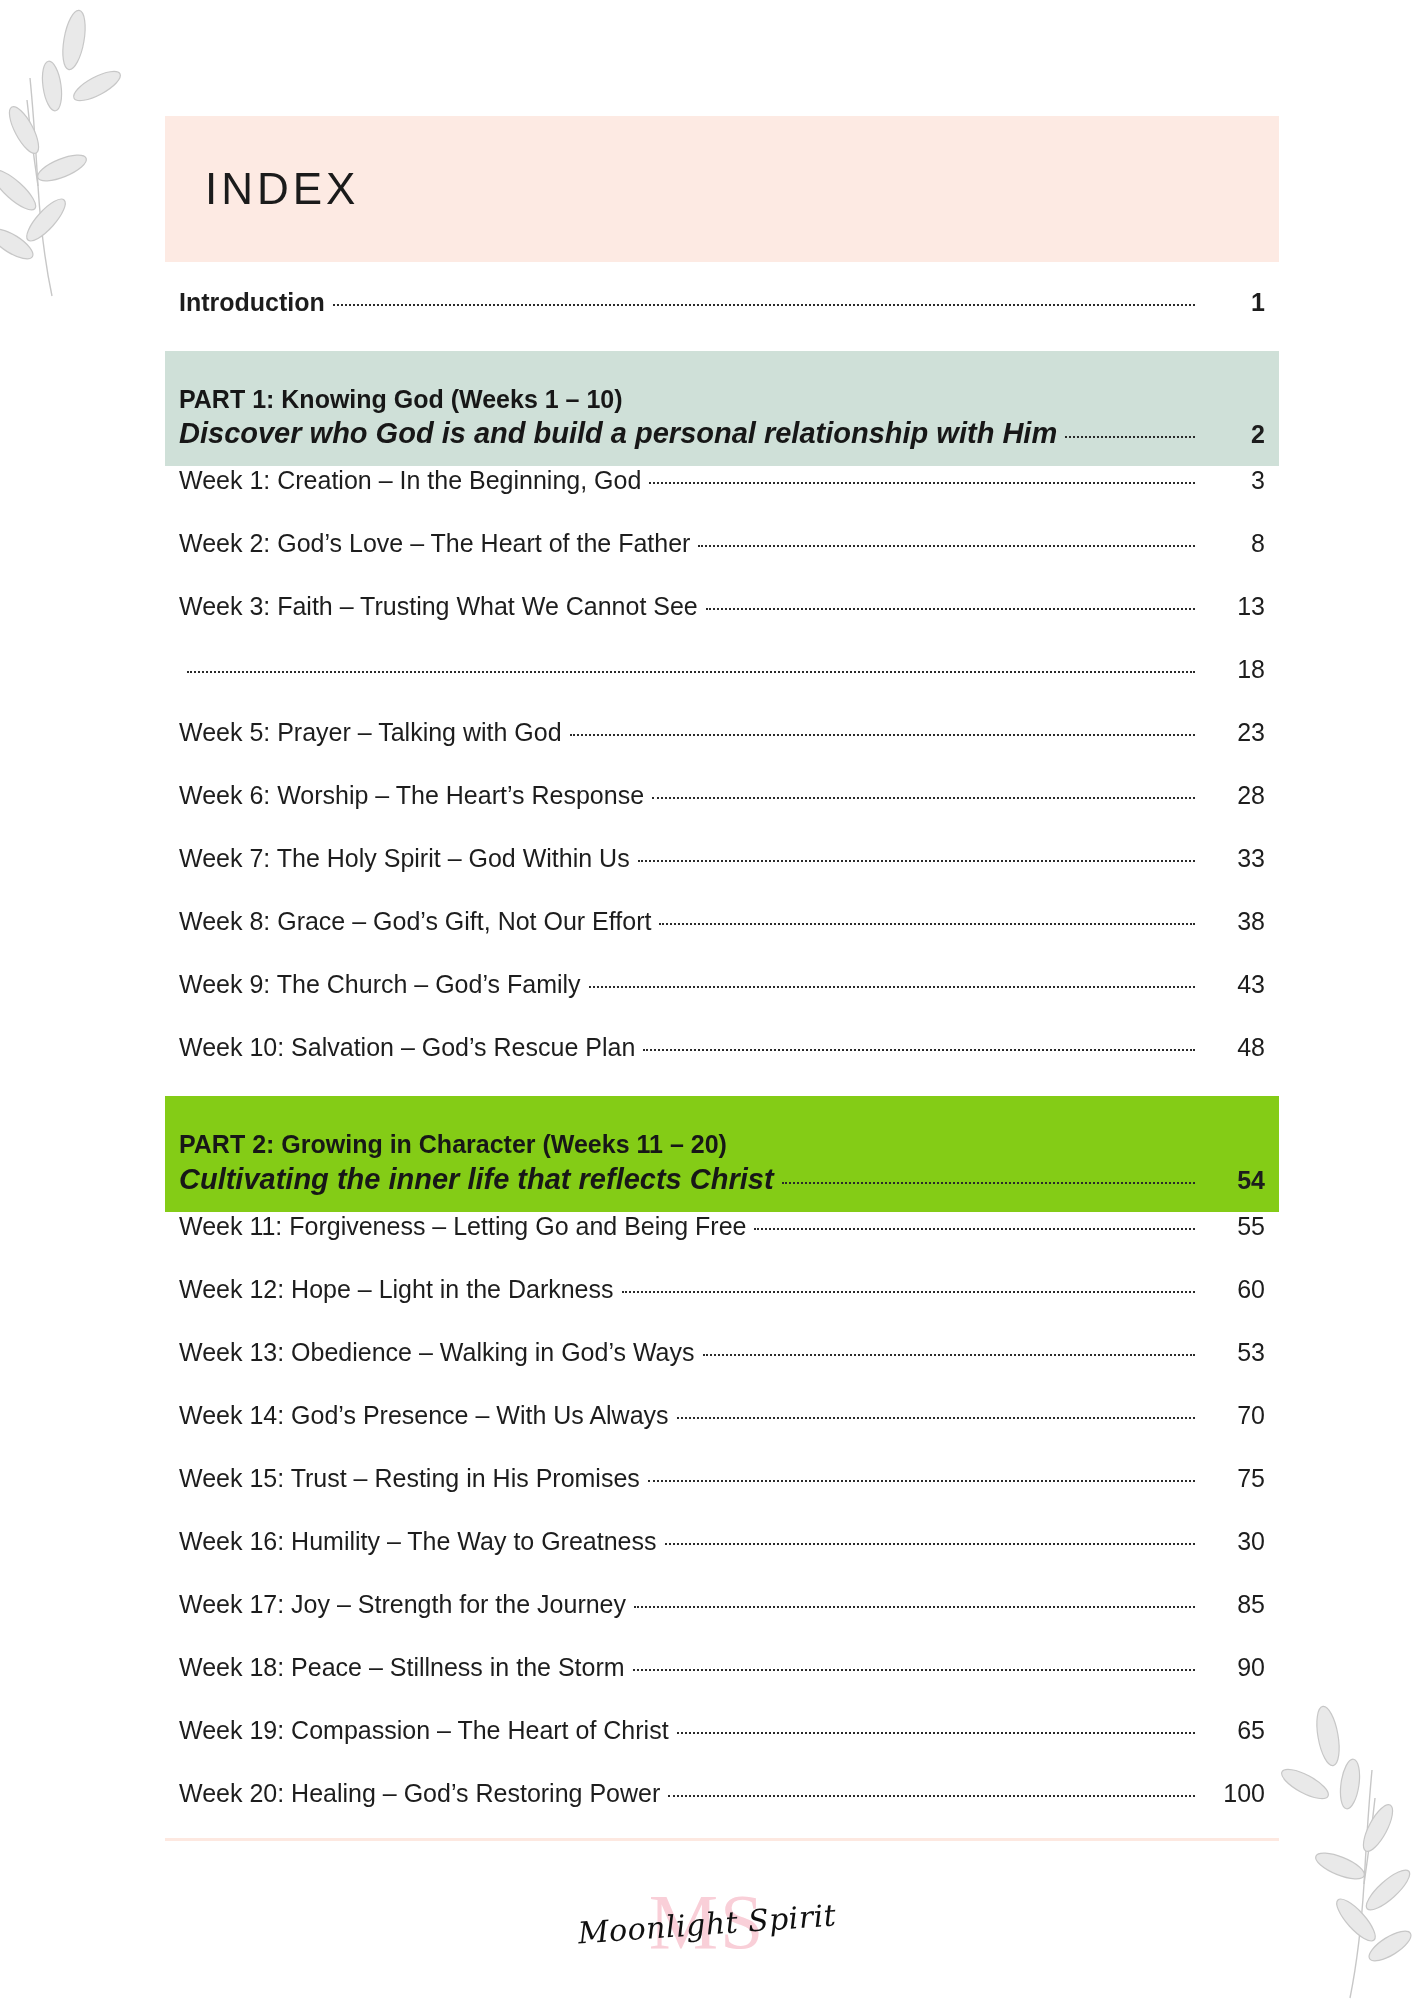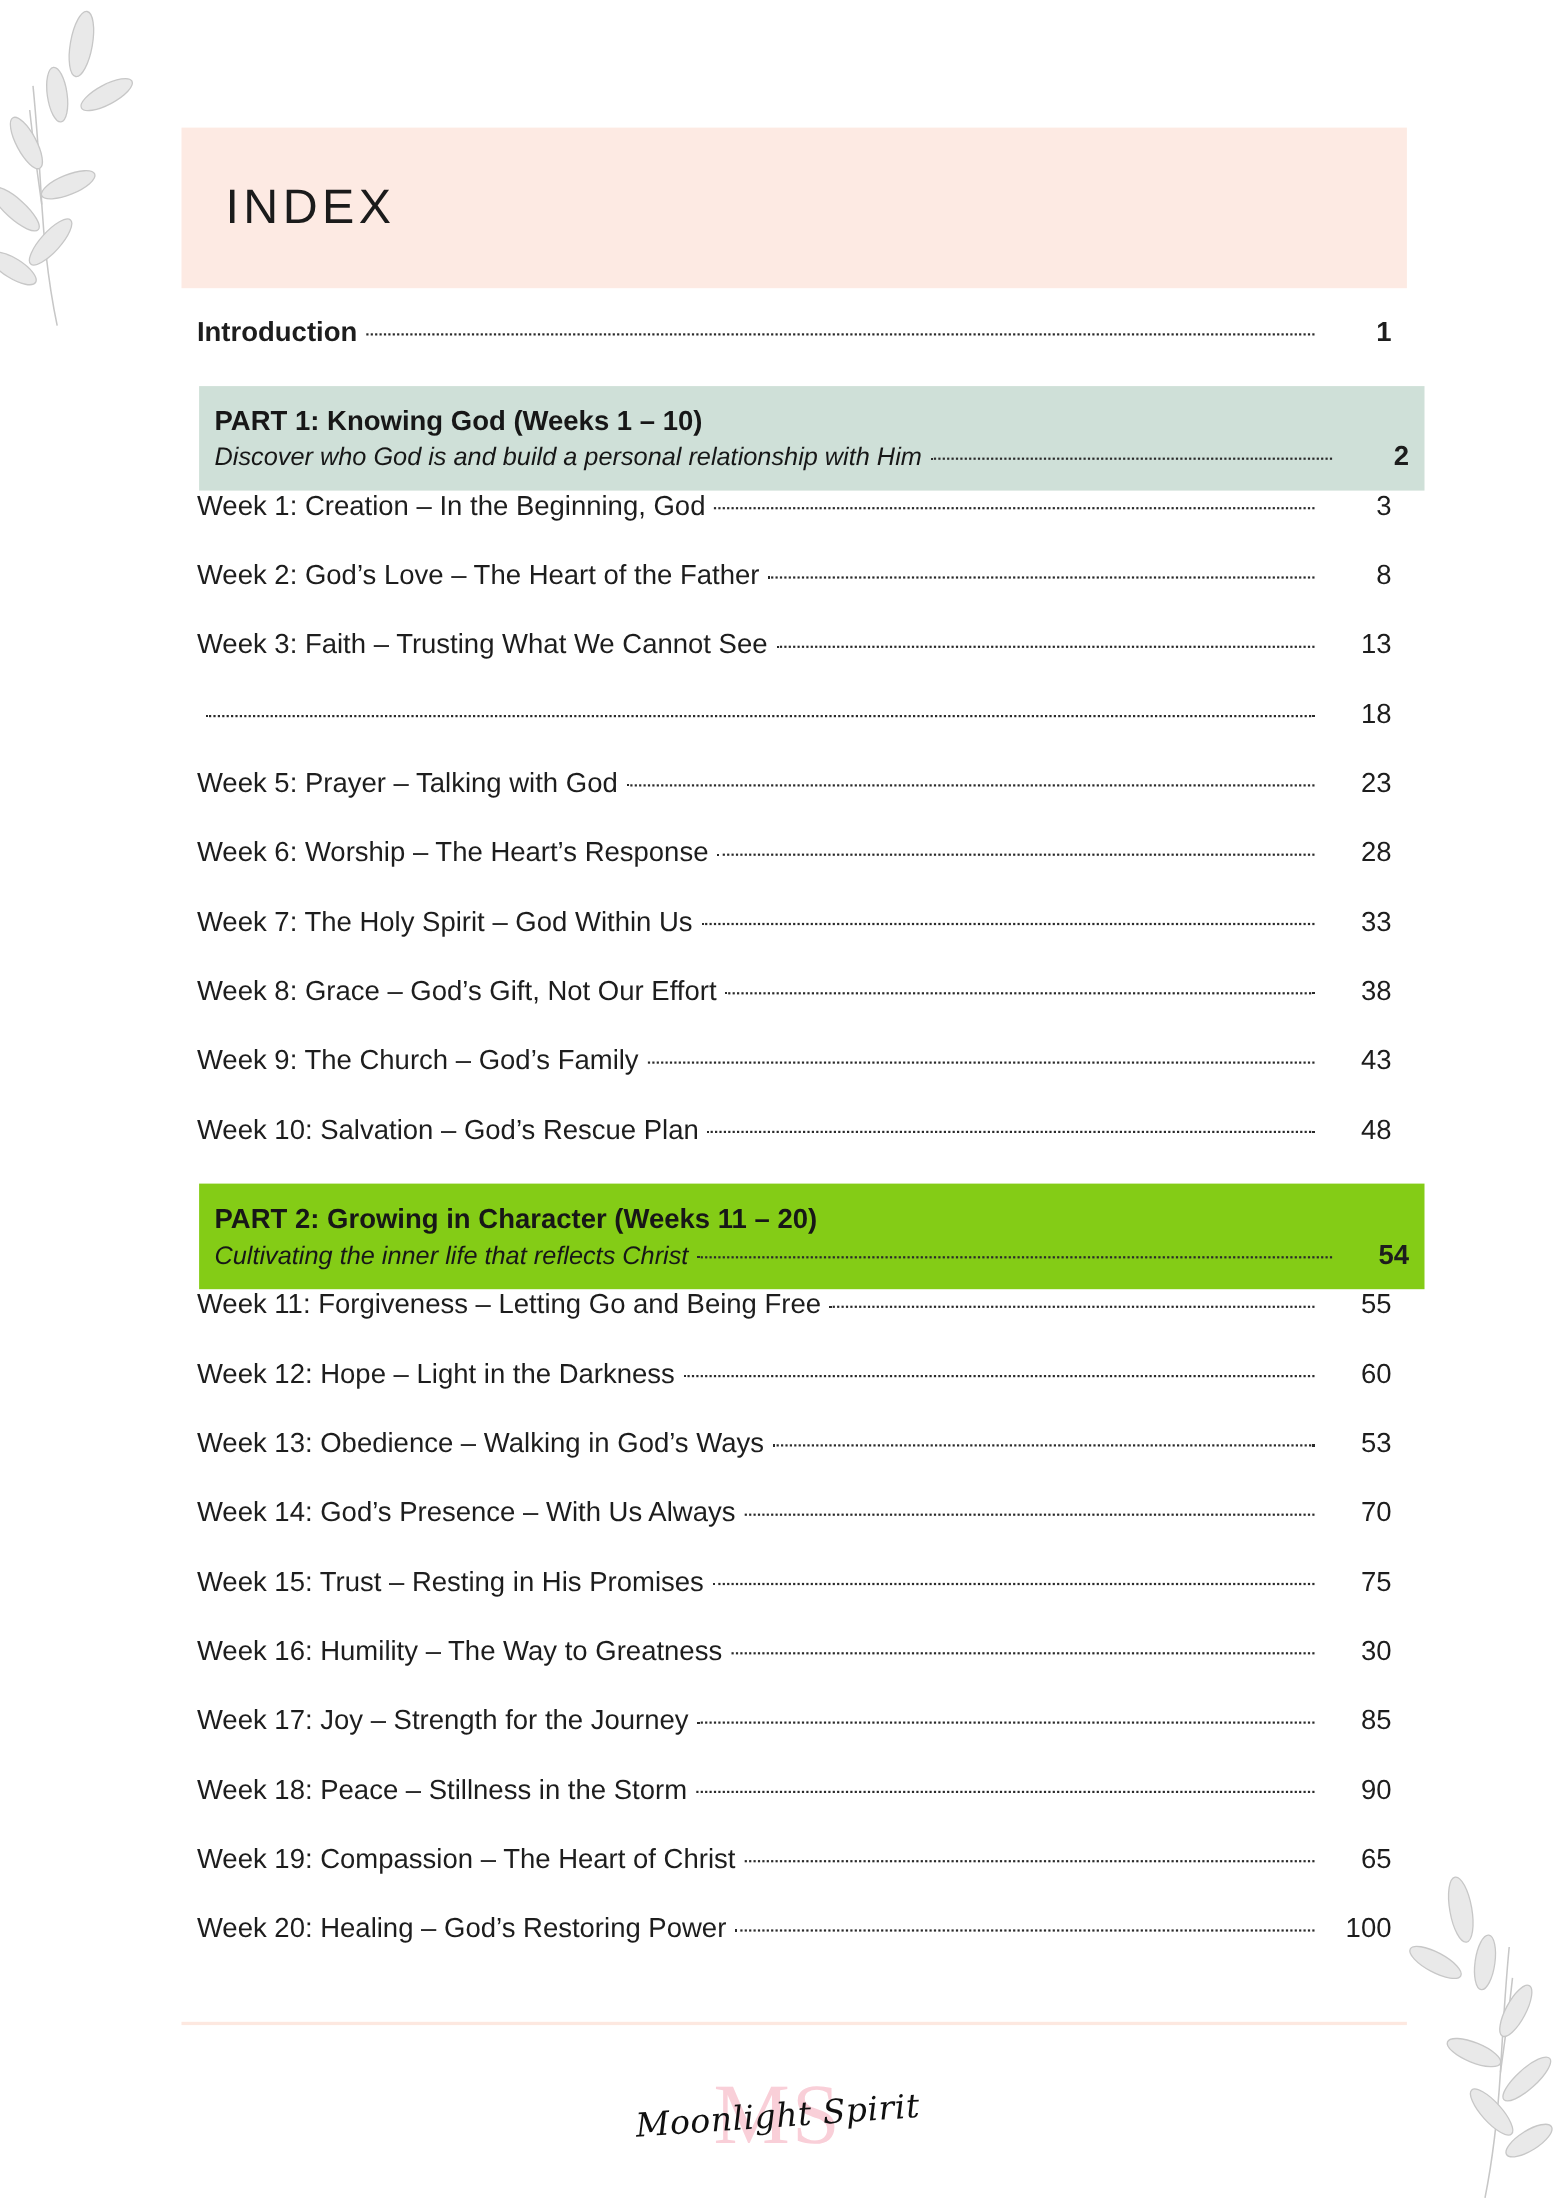--- a/index.html
+++ b/index.html
@@ -90,43 +90,42 @@
     color: #1d1d1d;
     width: 62px;
     text-align: right;
     font-weight: 400;
   }
   .row-intro .pageno { font-weight: 700; }
 
   
   .part {
     position: relative;
-    padding: 17px 14px 16px 14px;
+    padding: 33px 14px 16px 14px;
     box-sizing: border-box;
     width: 100%;
-    margin-left: 16px;
   }
   .part-green { background: #cfe0d8; }
   .part-orange { background: #84cc16; }
   .part .part-title {
     font-size: 25px;
     font-weight: 700;
     color: #171717;
     line-height: 1.25;
     white-space: nowrap;
   }
   .part .part-sub-row {
     display: flex;
     align-items: baseline;
     margin-top: 2px;
   }
   .part .part-sub {
-    font-size: 23px;
+    font-size: 29px;
     font-style: italic;
-    font-weight: 400;
+    font-weight: 700;
     color: #171717;
     white-space: nowrap;
   }
   .part .pageno {
     font-size: 25px;
     font-weight: 700;
   }
 
   
   .footer-rule {

